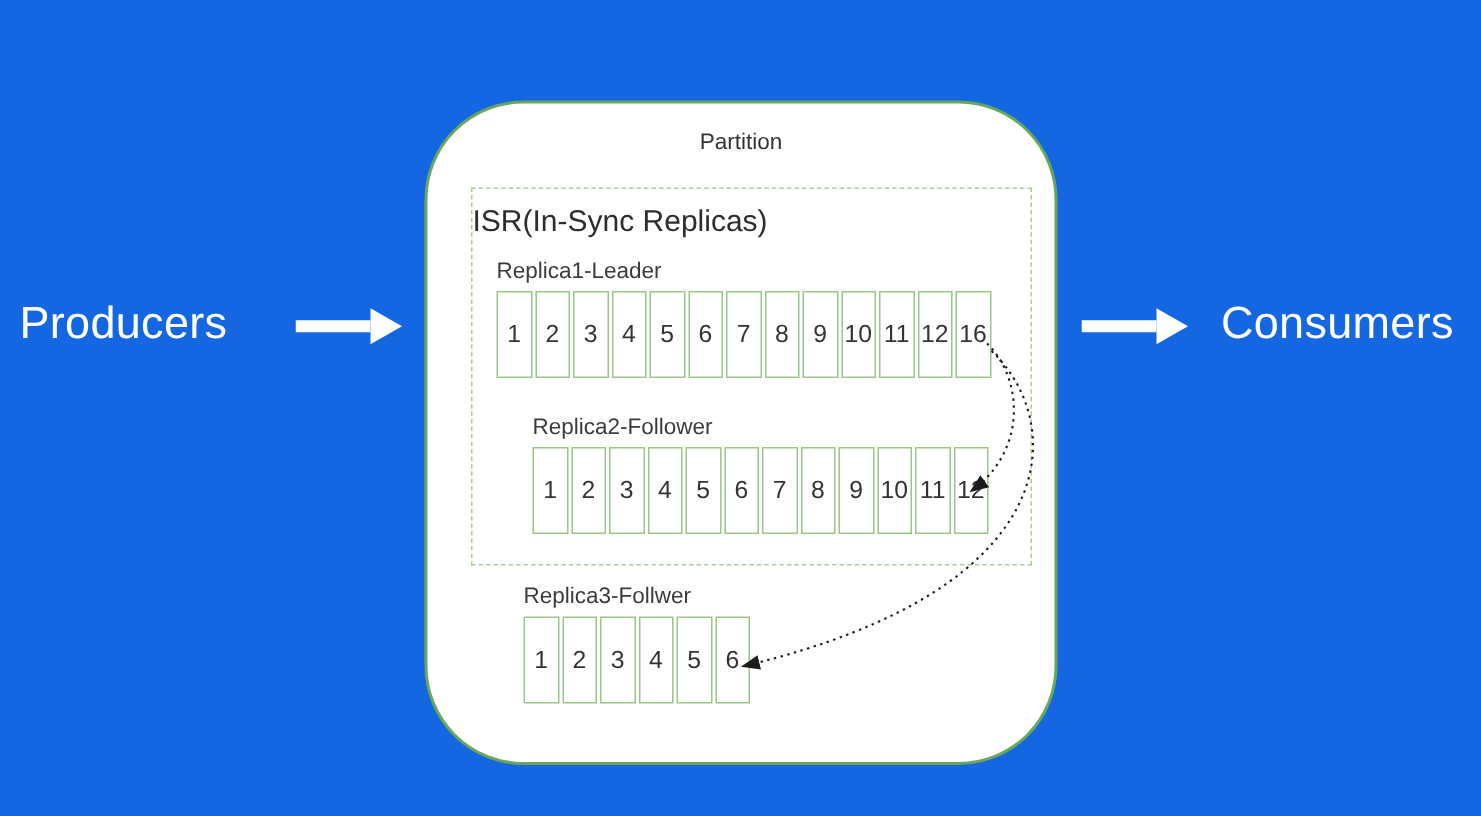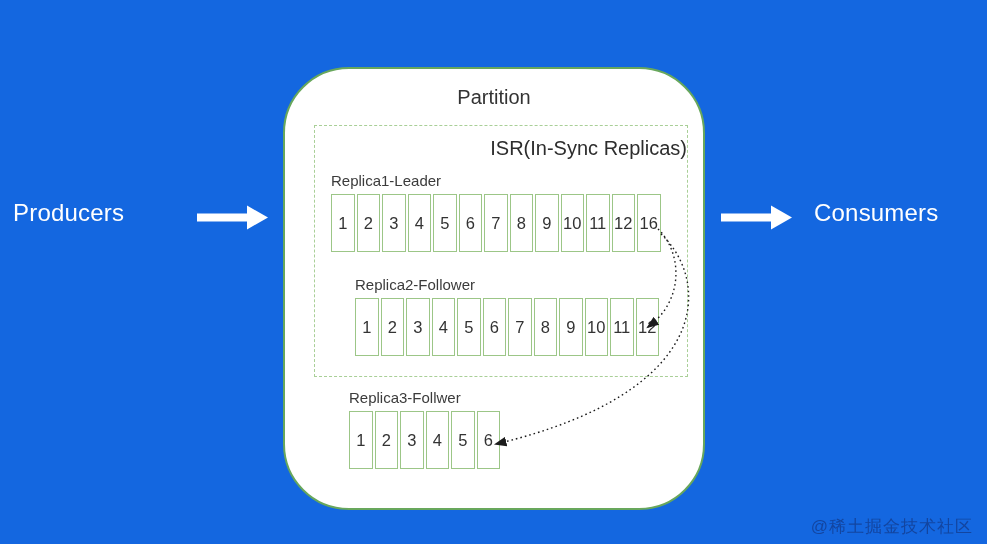--- a/index.html
+++ b/index.html
@@ -19,21 +19,21 @@
   body{
     font-family:"Liberation Sans","DejaVu Sans",sans-serif;
     background:var(--background);
     overflow:hidden;
   }
   .stage{position:relative;width:987px;height:544px;}
 
   .side-label{
     position:absolute;
     color:var(--arrow-white);
-    font-size:24px;
+    font-size:30px;
     font-weight:400;
     letter-spacing:0.2px;
     white-space:nowrap;
   }
   .producers{left:13px;top:199px;}
   .consumers{left:814px;top:199px;text-align:center;}
 
   .flow-arrow{position:absolute;}
   .arrow-left{left:197px;top:204px;}
   .arrow-right{left:721px;top:204px;}
@@ -43,33 +43,33 @@
     left:283px;top:67px;
     width:422px;height:443px;
     background:var(--panel);
     border:2px solid var(--panel-border);
     border-radius:66px;
   }
   .partition-title{
     position:absolute;
     top:17px;left:0;right:0;
     text-align:center;
-    font-size:20px;
+    font-size:15px;
     color:var(--text-dark);
   }
   .isr{
     position:absolute;
     left:29px;top:56px;
     width:374px;height:252px;
     border:1.5px dashed var(--isr-border);
   }
   .isr-title{
     position:absolute;
     top:11px;left:0;right:0;
-    text-align:right;
+    text-align:left;
     font-size:20px;
     color:#2d2d2d;
   }
   .replica{position:absolute;}
   .replica-1{left:16px;top:46px;}
   .replica-2{left:16px;top:150px;margin-left:24px;}
   .replica-3{left:47px;top:320px;padding-left:17px;}
   .replica-label{
     font-size:15px;
     color:var(--label-dark);
@@ -176,15 +176,14 @@
     <path d="M 661 234 C 710 280, 715 392, 496 444" fill="none" stroke="var(--dotted-arrow)" stroke-width="1.4" stroke-dasharray="1.6 3" marker-end="url(#arrhead)"></path>
   </svg>
 
   <svg class="flow-arrow arrow-right" width="72" height="27" viewBox="0 0 72 27">
     <rect x="0" y="9.5" width="50" height="8" fill="var(--arrow-white)"></rect>
     <polygon points="50,1.5 71,13.5 50,25.5" fill="var(--arrow-white)"></polygon>
   </svg>
 
   <div class="side-label consumers">Consumers</div>
 
-  <div class="watermark">@稀土掘金技术社区</div>
 
 </div>
 
 </body></html>

